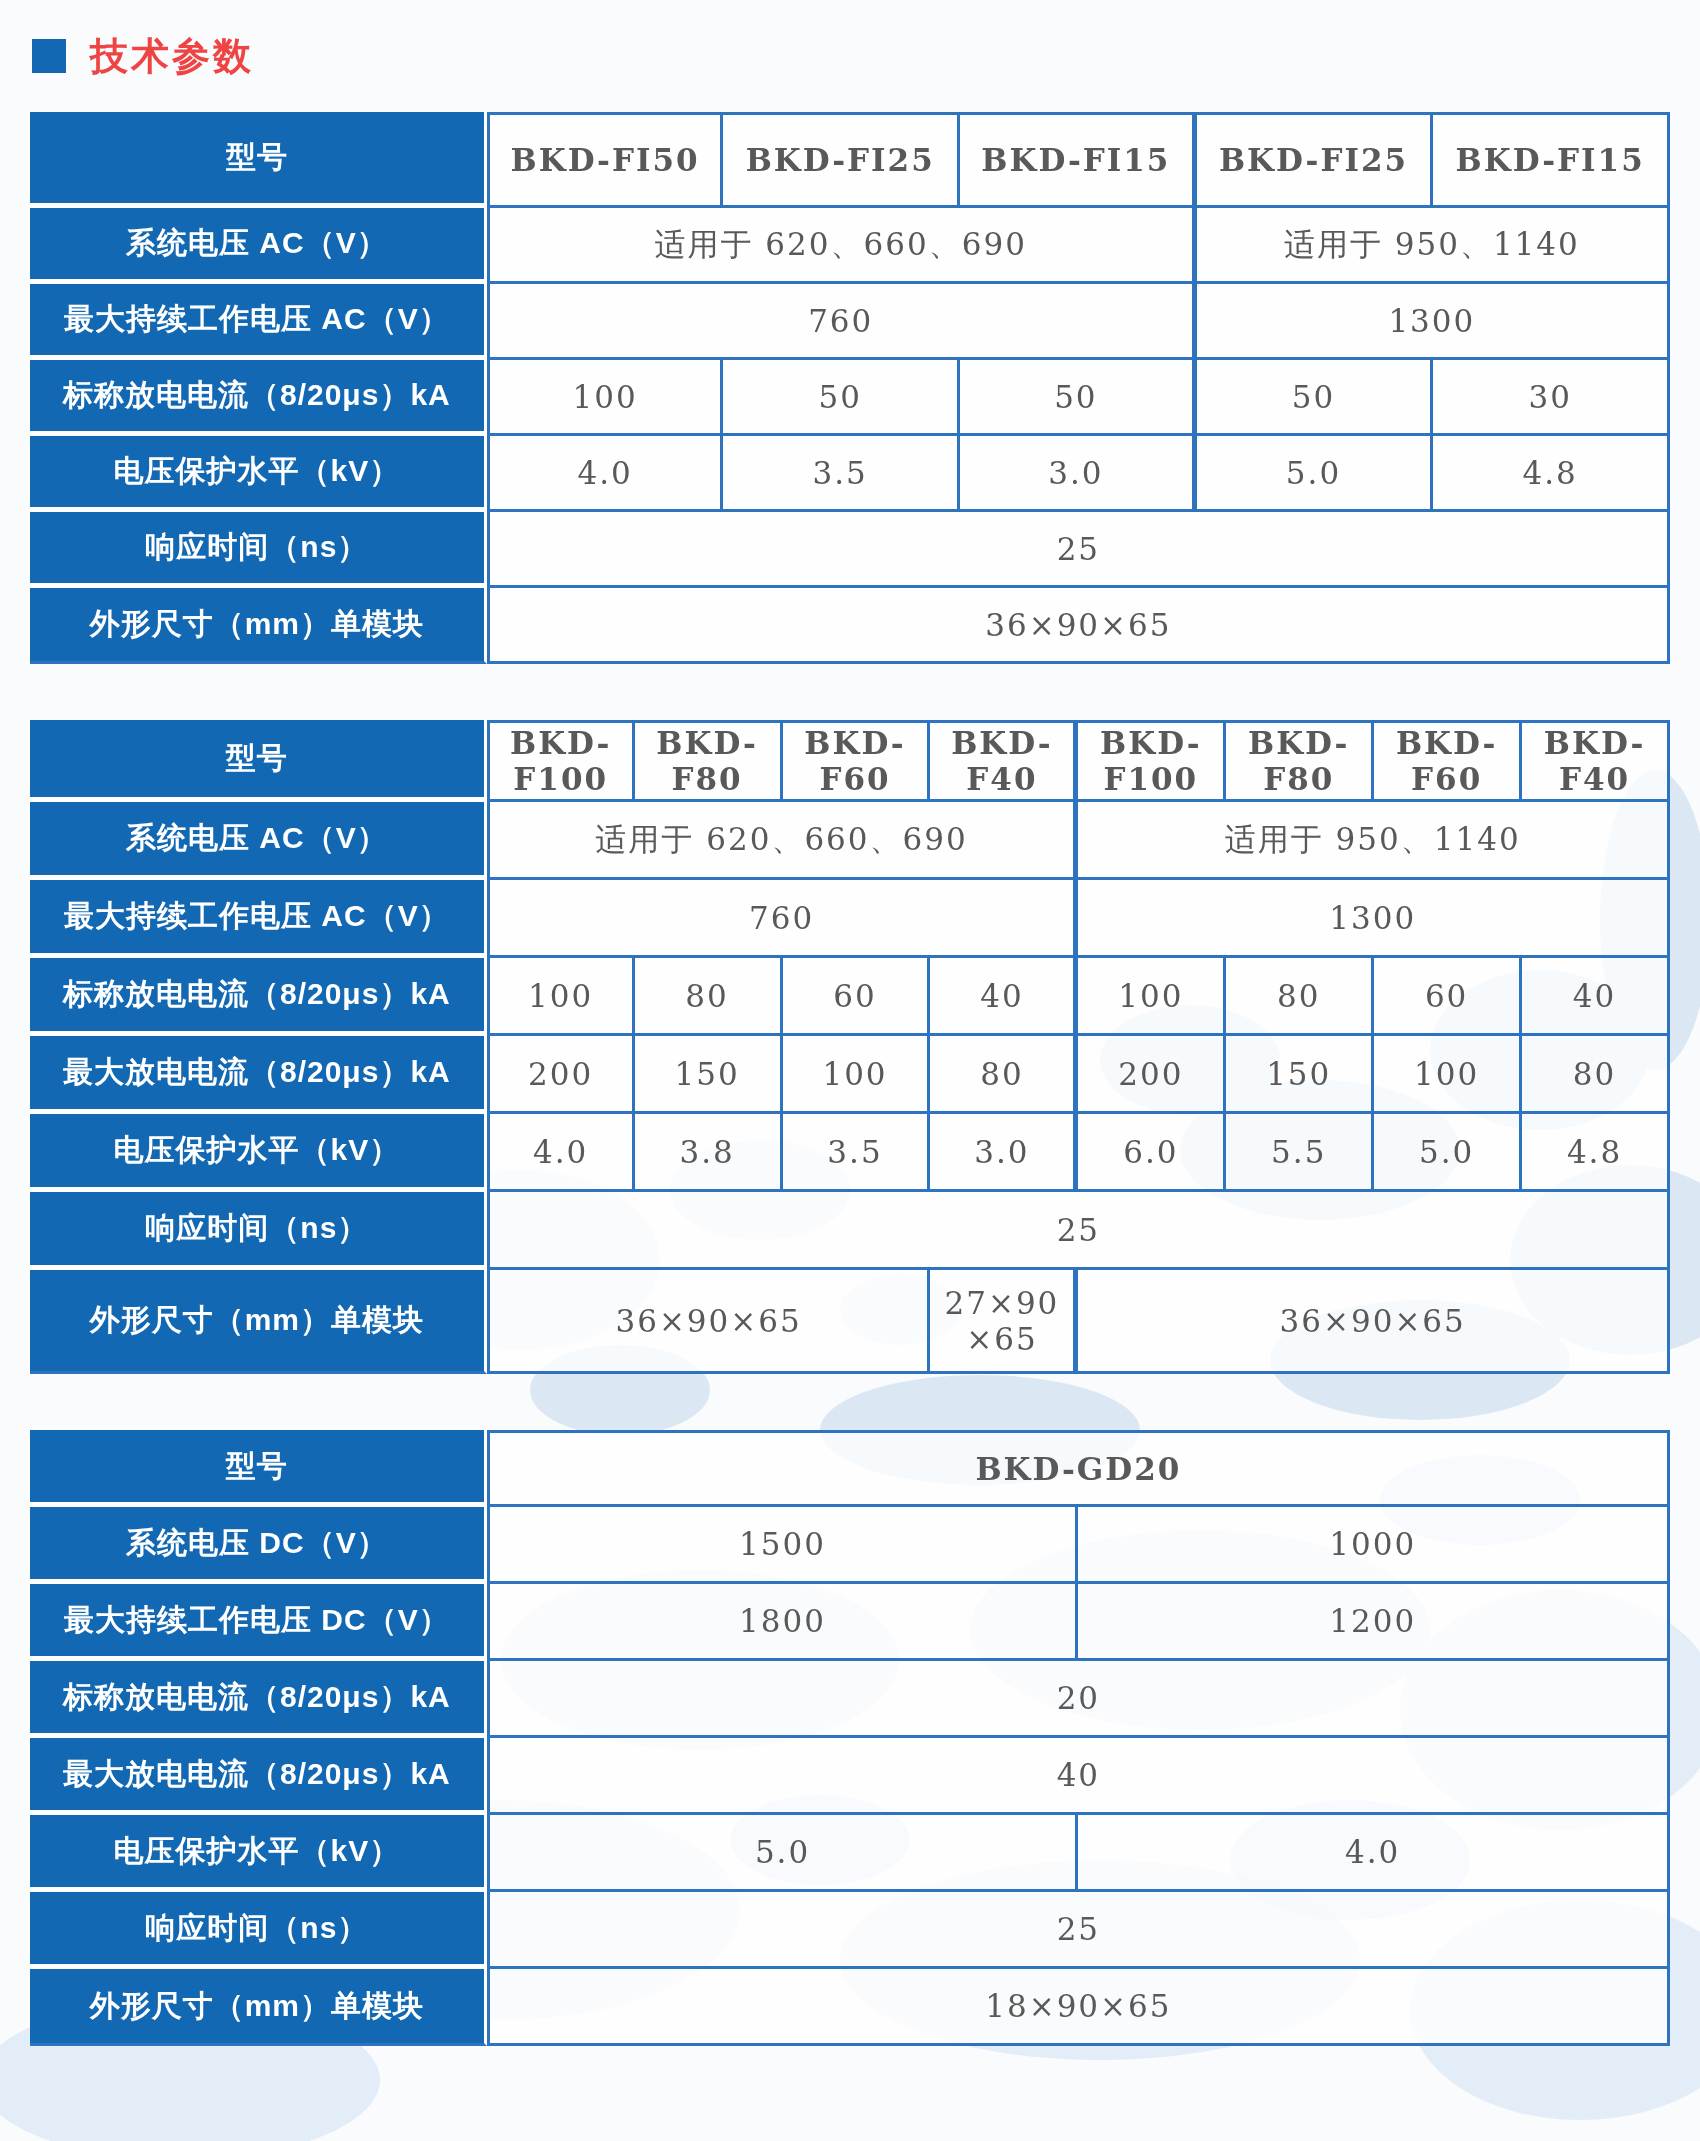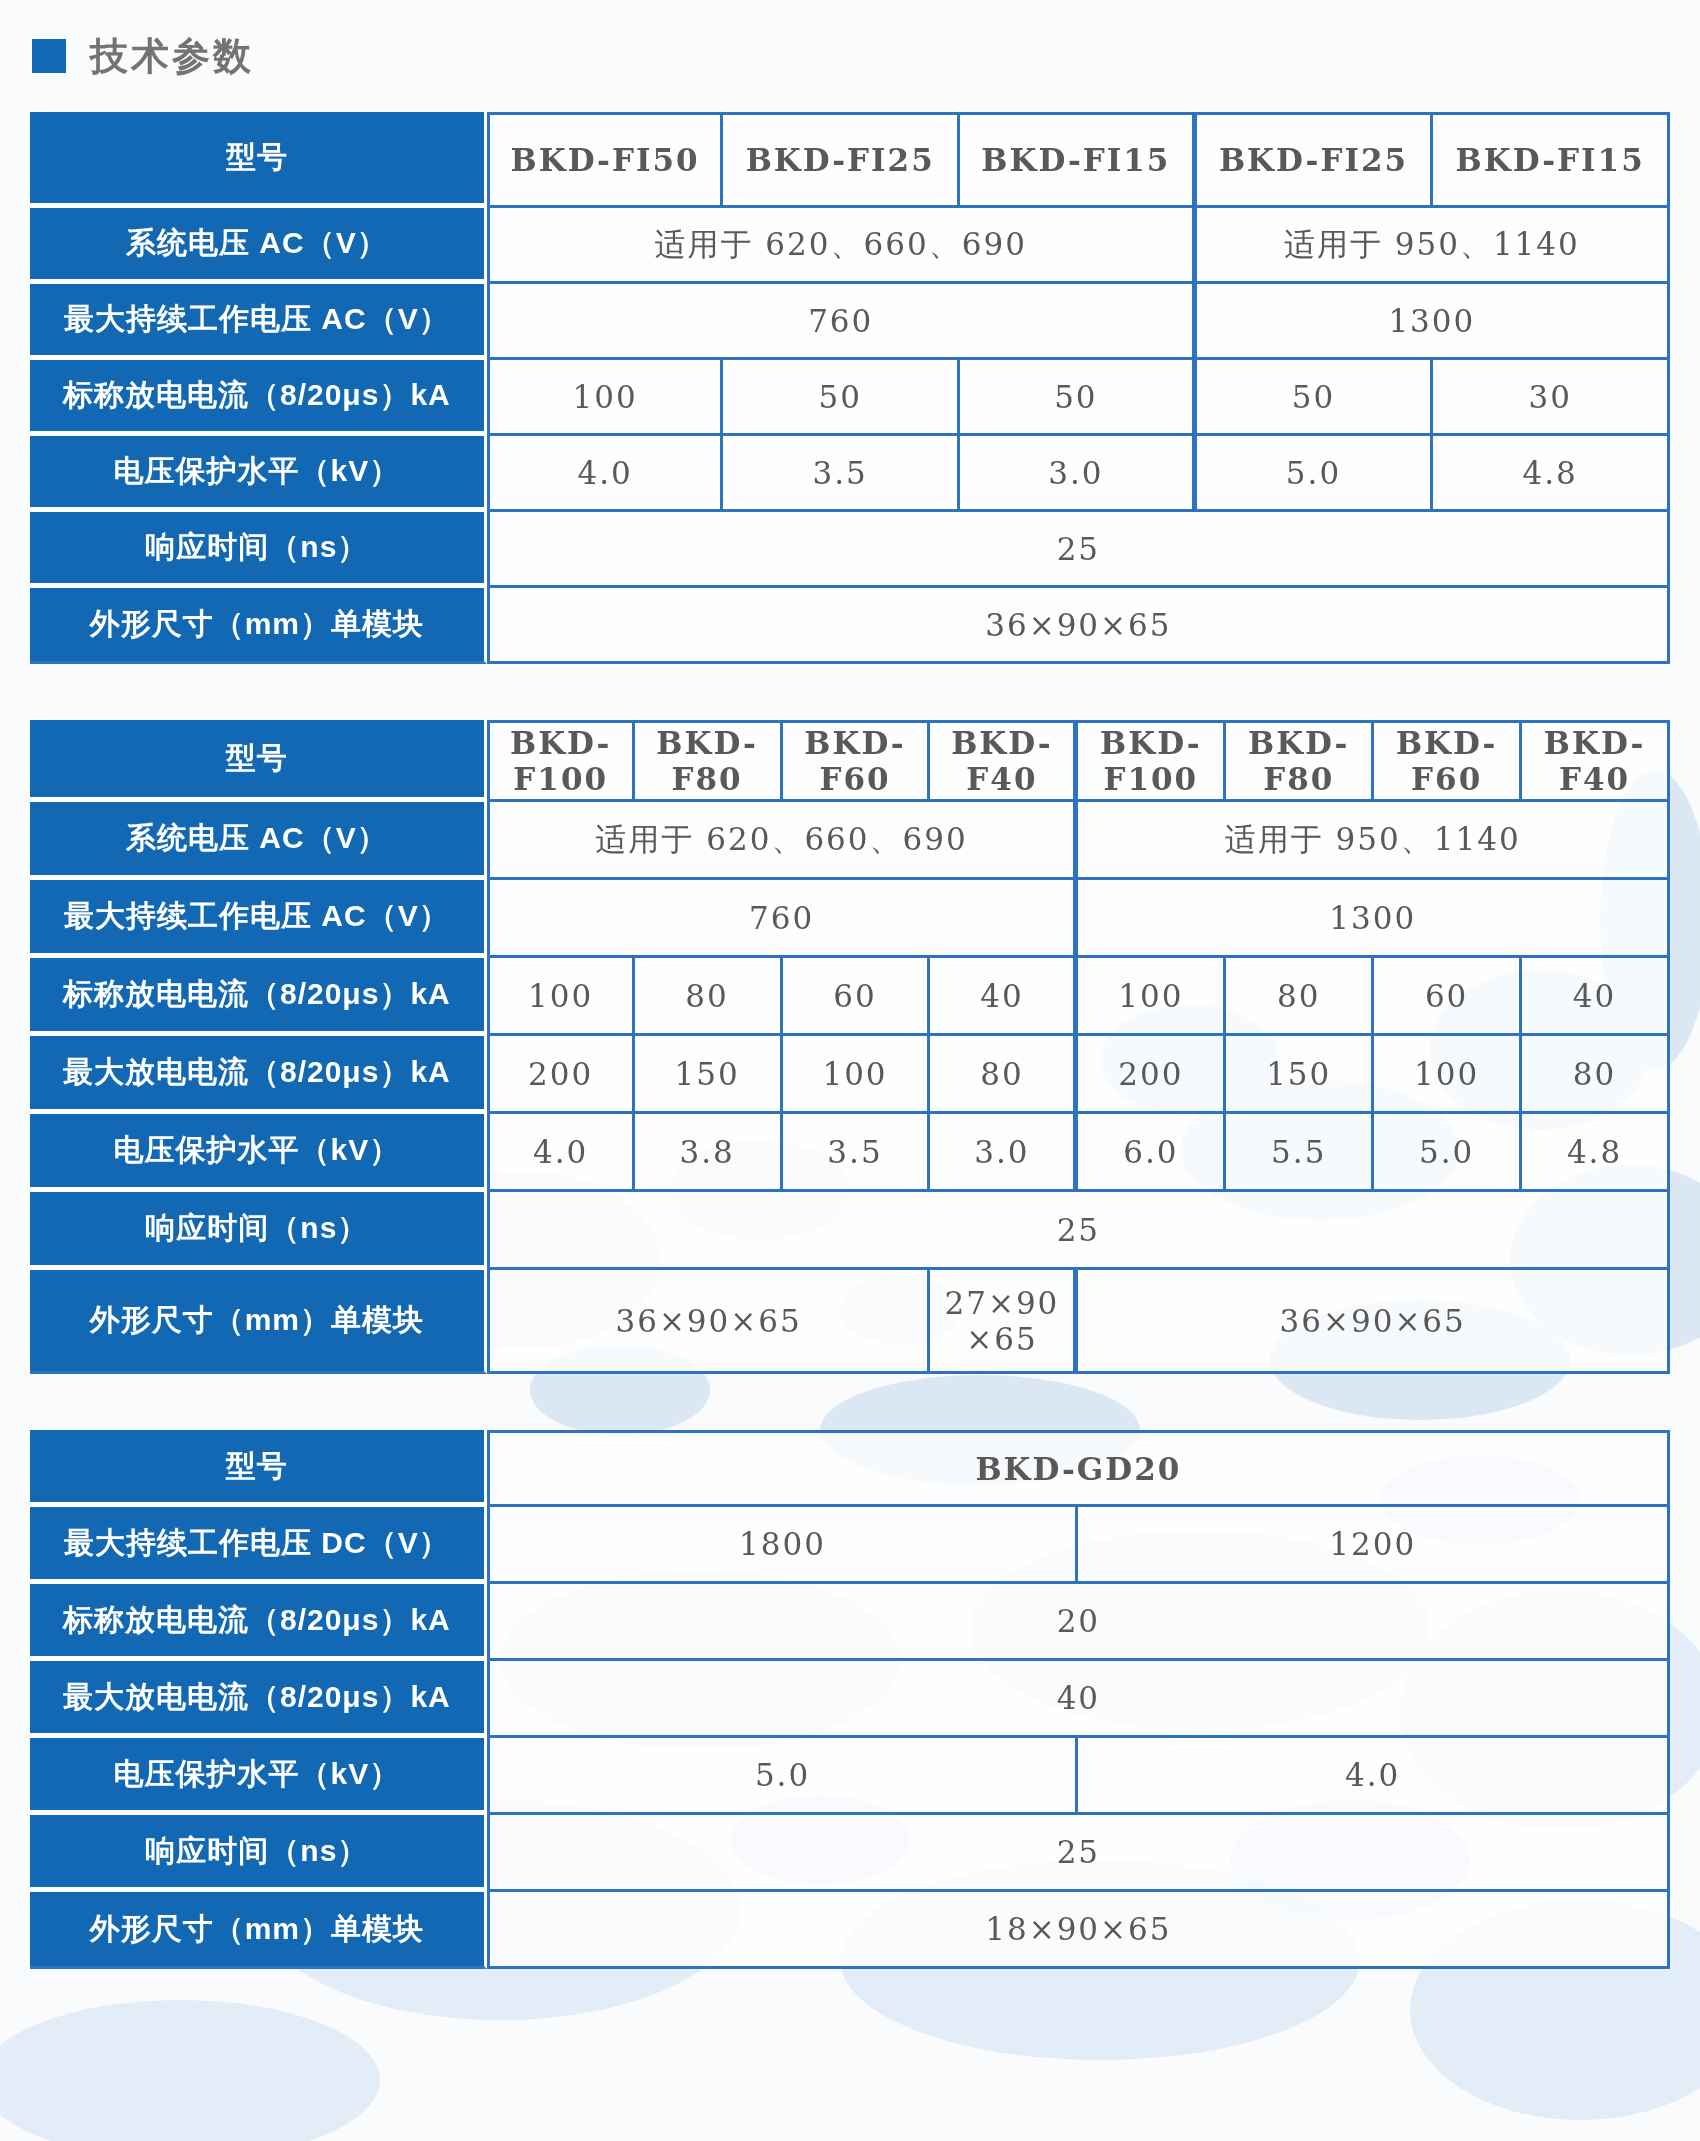--- a/index.html
+++ b/index.html
@@ -10,21 +10,21 @@
     background:#fafbfd;
     font-family:"Liberation Sans",sans-serif;
     position:relative;
     overflow:hidden;
   }
   .watermark{position:absolute;left:0;top:0;width:1700px;height:2141px;z-index:0;}
   .content{position:relative;z-index:1;}
 
   .title-row{display:flex;align-items:center;gap:24px;height:52px;margin:4px 0 30px 2px;}
   .bullet{width:34px;height:34px;background:var(--blue,#1268b2);flex:0 0 auto;}
-  .title{font-size:38px;font-weight:bold;color:#737373;margin:0;letter-spacing:3px;}
+  .title{font-size:38px;font-weight:bold;color:#ef4444;margin:0;letter-spacing:3px;}
 
   table.spec-table{
     width:100%;table-layout:fixed;
     border-collapse:separate;border-spacing:0;
     margin:0 0 56px 0;
     border-radius:18px;
   }
   #tables table:nth-of-type(1) thead tr{height:96px;}
   #tables table:nth-of-type(1) tbody tr{height:76px;}
   #tables table:nth-of-type(2) tr{height:78px;}
@@ -237,20 +237,25 @@
           <col style="width: 36.075%;">
         </colgroup>
         <thead>
           <tr>
             <th class="lbl corner">型号</th>
             <th class="val model cfirst" colspan="2">BKD-GD20</th>
           </tr>
         </thead>
         <tbody>
           <tr>
+            <th class="lbl">系统电压 DC（V）</th>
+            <td class="val cfirst">1500</td>
+            <td class="val">1000</td>
+          </tr>
+          <tr>
             <th class="lbl">最大持续工作电压 DC（V）</th>
             <td class="val cfirst">1800</td>
             <td class="val">1200</td>
           </tr>
           <tr>
             <th class="lbl">标称放电电流（8/20μs）kA</th>
             <td class="val cfirst" colspan="2">20</td>
           </tr>
           <tr>
             <th class="lbl">最大放电电流（8/20μs）kA</th>

